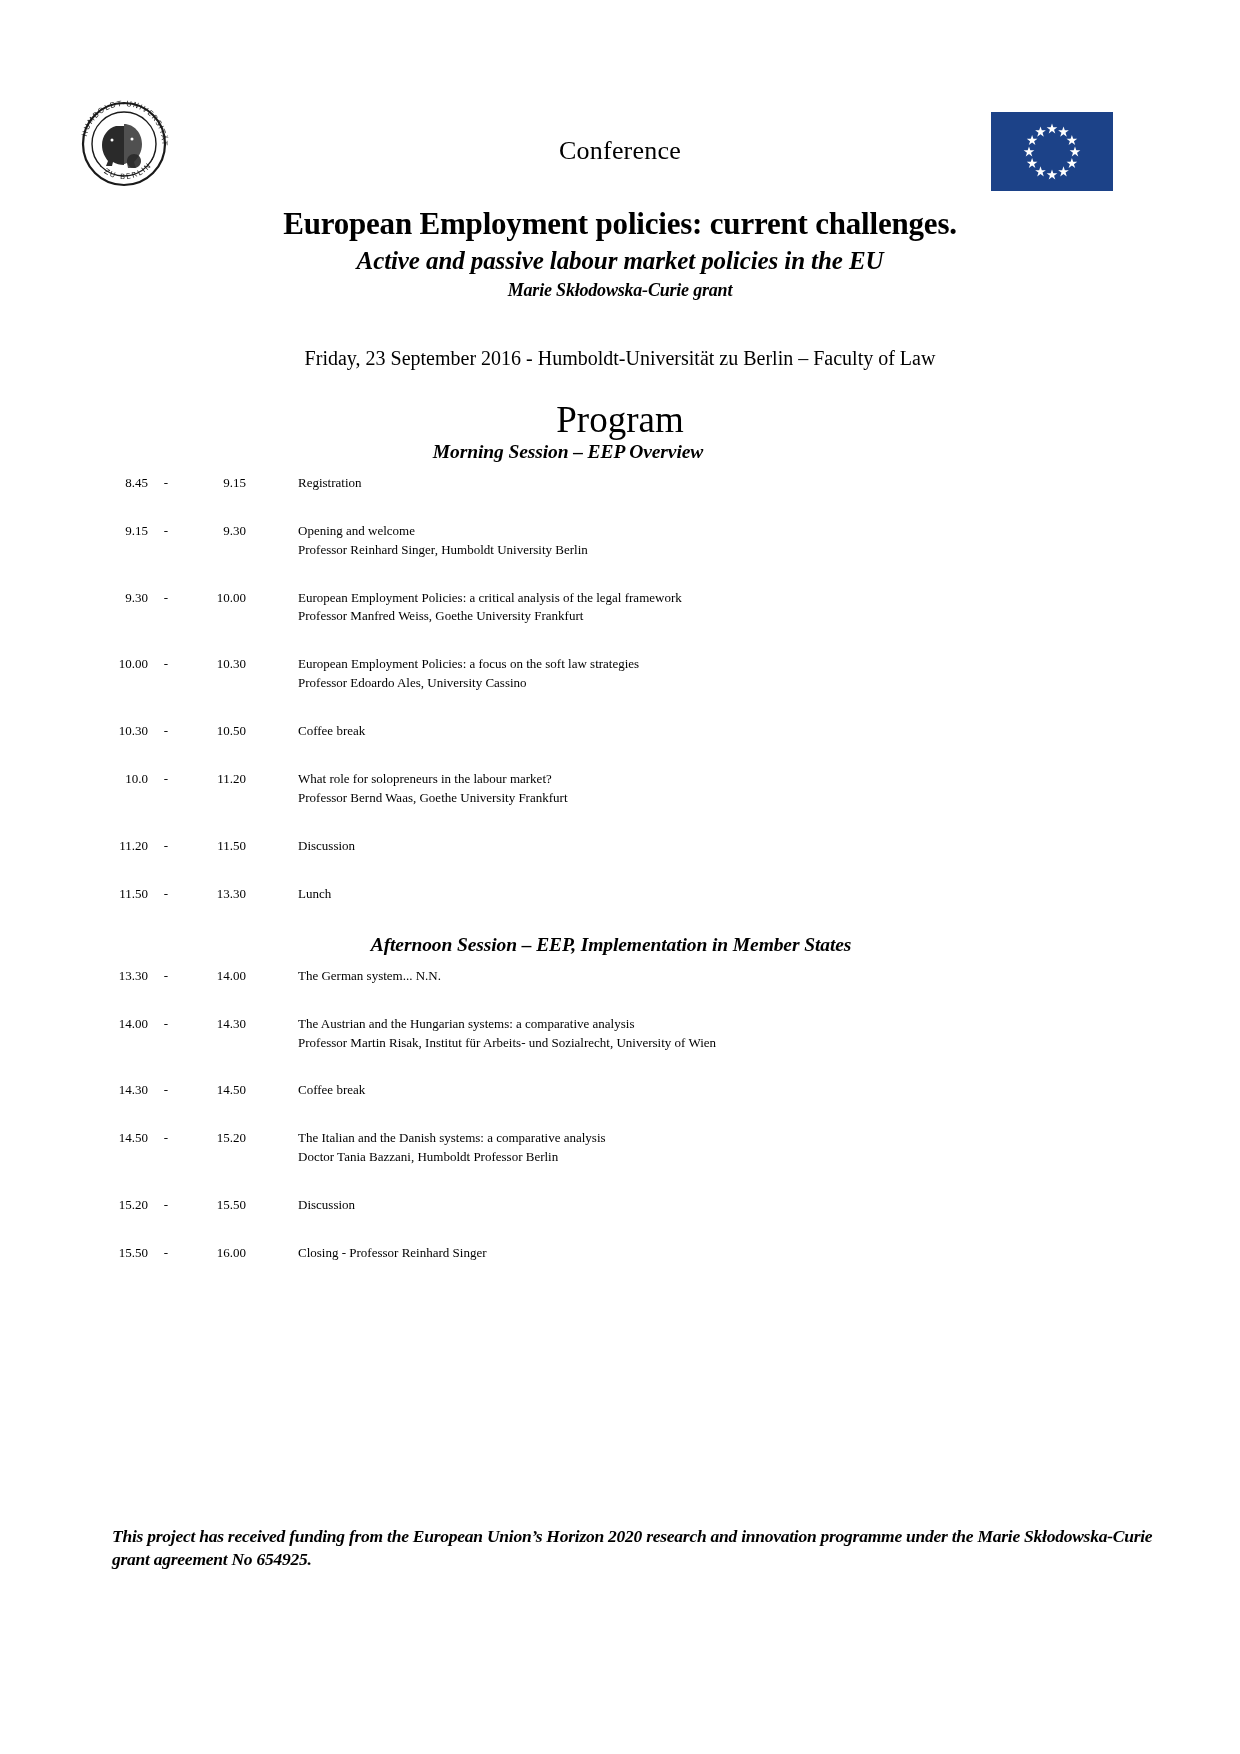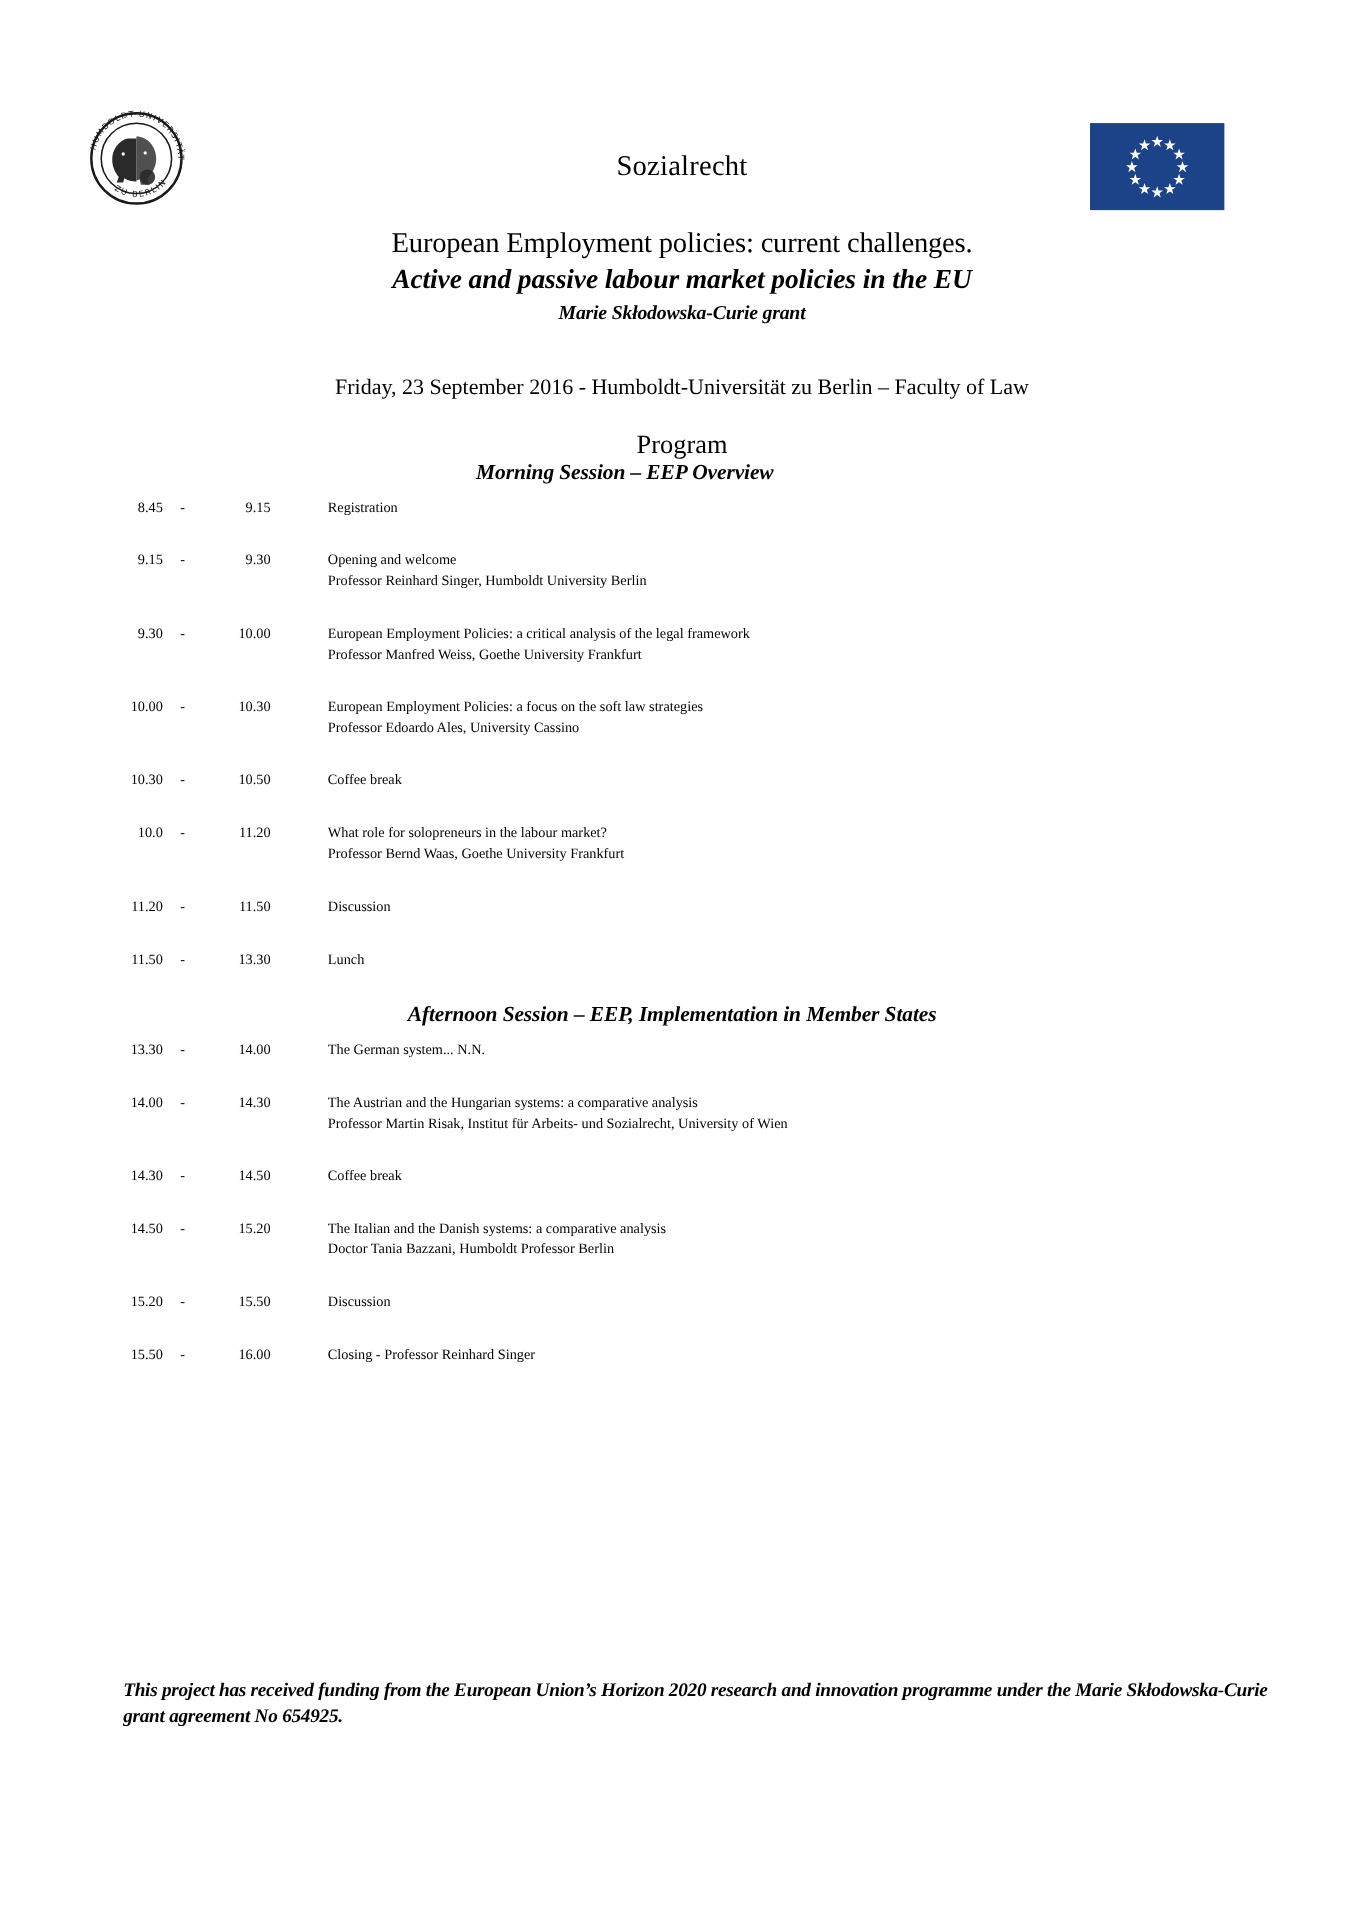--- a/index.html
+++ b/index.html
@@ -55,22 +55,22 @@
     font-size: 26px;
     letter-spacing: 0.2px;
   }
 
   
   .title-block {
     text-align: center;
     margin-top: 6px;
   }
   .main-title {
-    font-size: 26px;
-    font-weight: normal;
+    font-size: 31px;
+    font-weight: bold;
     letter-spacing: -0.2px;
     line-height: 1.18;
   }
   .subtitle {
     font-size: 25px;
     font-weight: bold;
     font-style: italic;
     line-height: 1.25;
     margin-top: 2px;
     letter-spacing: -0.1px;
@@ -84,21 +84,21 @@
   }
 
   .date-line {
     text-align: center;
     font-size: 20px;
     margin-top: 46px;
   }
 
   .program-heading {
     text-align: center;
-    font-size: 24px;
+    font-size: 37px;
     margin-top: 28px;
   }
 
   
   .schedule {
     padding-left: 0;
   }
 
   .session-header {
     text-align: center;
@@ -237,21 +237,21 @@
           <g transform="translate(41.1,28.5) scale(0.62)">
               <polygon points="0,-9 2.1,-2.8 8.6,-2.8 3.3,1.1 5.3,7.3 0,3.4 -5.3,7.3 -3.3,1.1 -8.6,-2.8 -2.1,-2.8"></polygon>
             </g>
           <g transform="translate(49.5,20.1) scale(0.62)">
               <polygon points="0,-9 2.1,-2.8 8.6,-2.8 3.3,1.1 5.3,7.3 0,3.4 -5.3,7.3 -3.3,1.1 -8.6,-2.8 -2.1,-2.8"></polygon>
             </g>
         </g>
       </svg>
     </div>
 
-    <div class="conference-label">Sozialrecht</div>
+    <div class="conference-label">Conference</div>
   </div>
 
   <div class="title-block">
     <div class="main-title">European Employment policies: current challenges.</div>
     <div class="subtitle">Active and passive labour market policies in the EU</div>
     <div class="grant-line">Marie Skłodowska-Curie grant</div>
   </div>
 
   <div class="date-line">Friday, 23 September 2016 - Humboldt-Universität zu Berlin – Faculty of Law</div>
 

